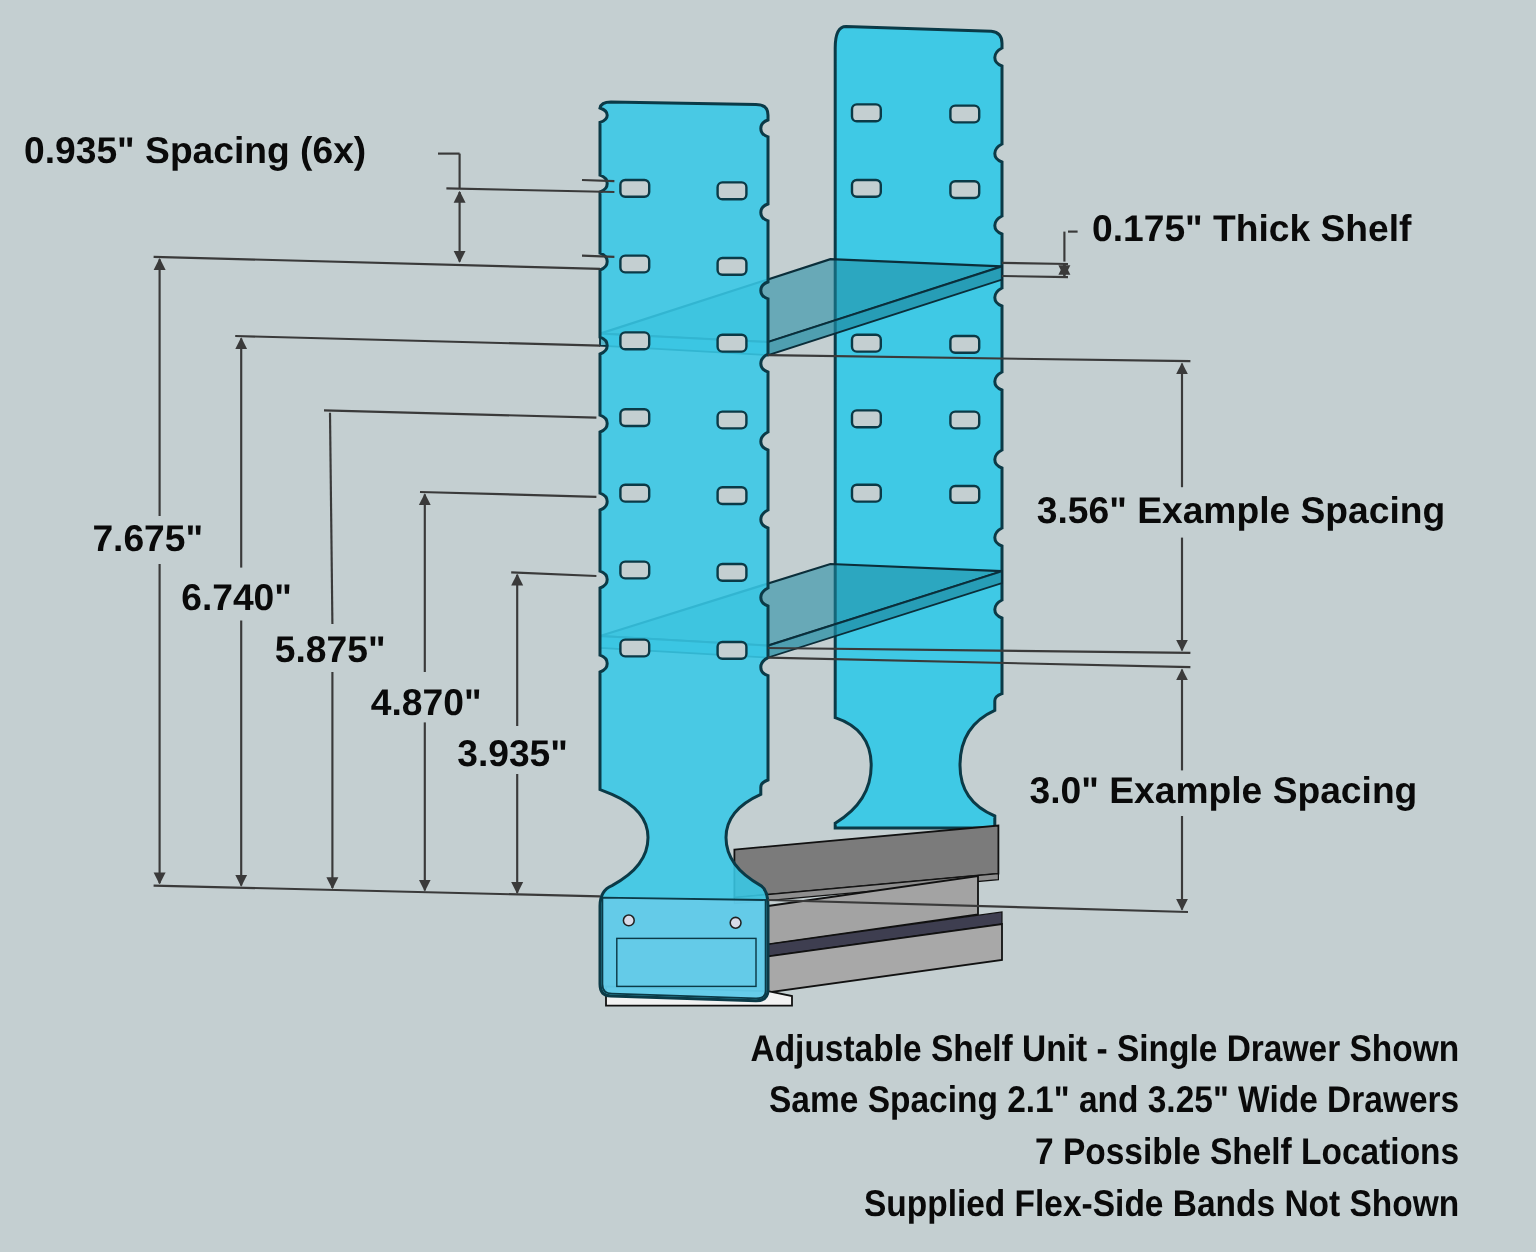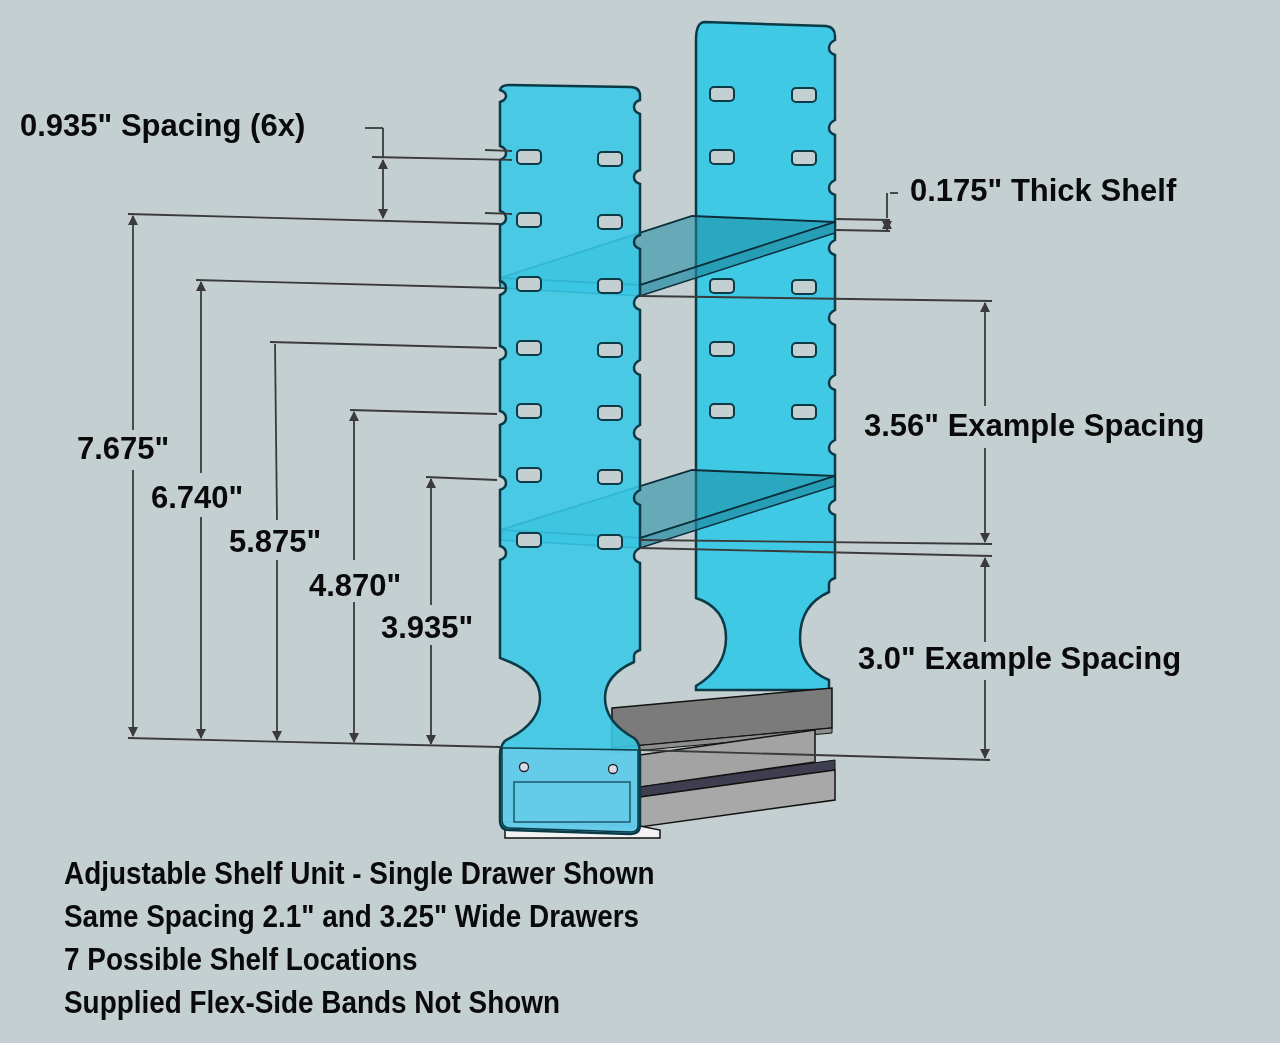--- a/index.html
+++ b/index.html
@@ -14,21 +14,21 @@
     position: absolute;
     font-family: "Liberation Sans", sans-serif;
     font-weight: bold;
     color: #0a0a0a;
     white-space: nowrap;
     line-height: 1;
   }
   .lbl-big { font-size: 31px; }
   .caption {
     position: absolute; left: 0; width: 1280px; top: 852px;
-    text-align: left;
+    text-align: right;
   }
   .caption-line {
     display: block;
     font-family: "Liberation Sans", sans-serif;
     font-weight: bold;
     font-size: 31px;
     line-height: 43px;
     color: #0a0a0a;
     transform: scaleX(0.9);
     transform-origin: center;

